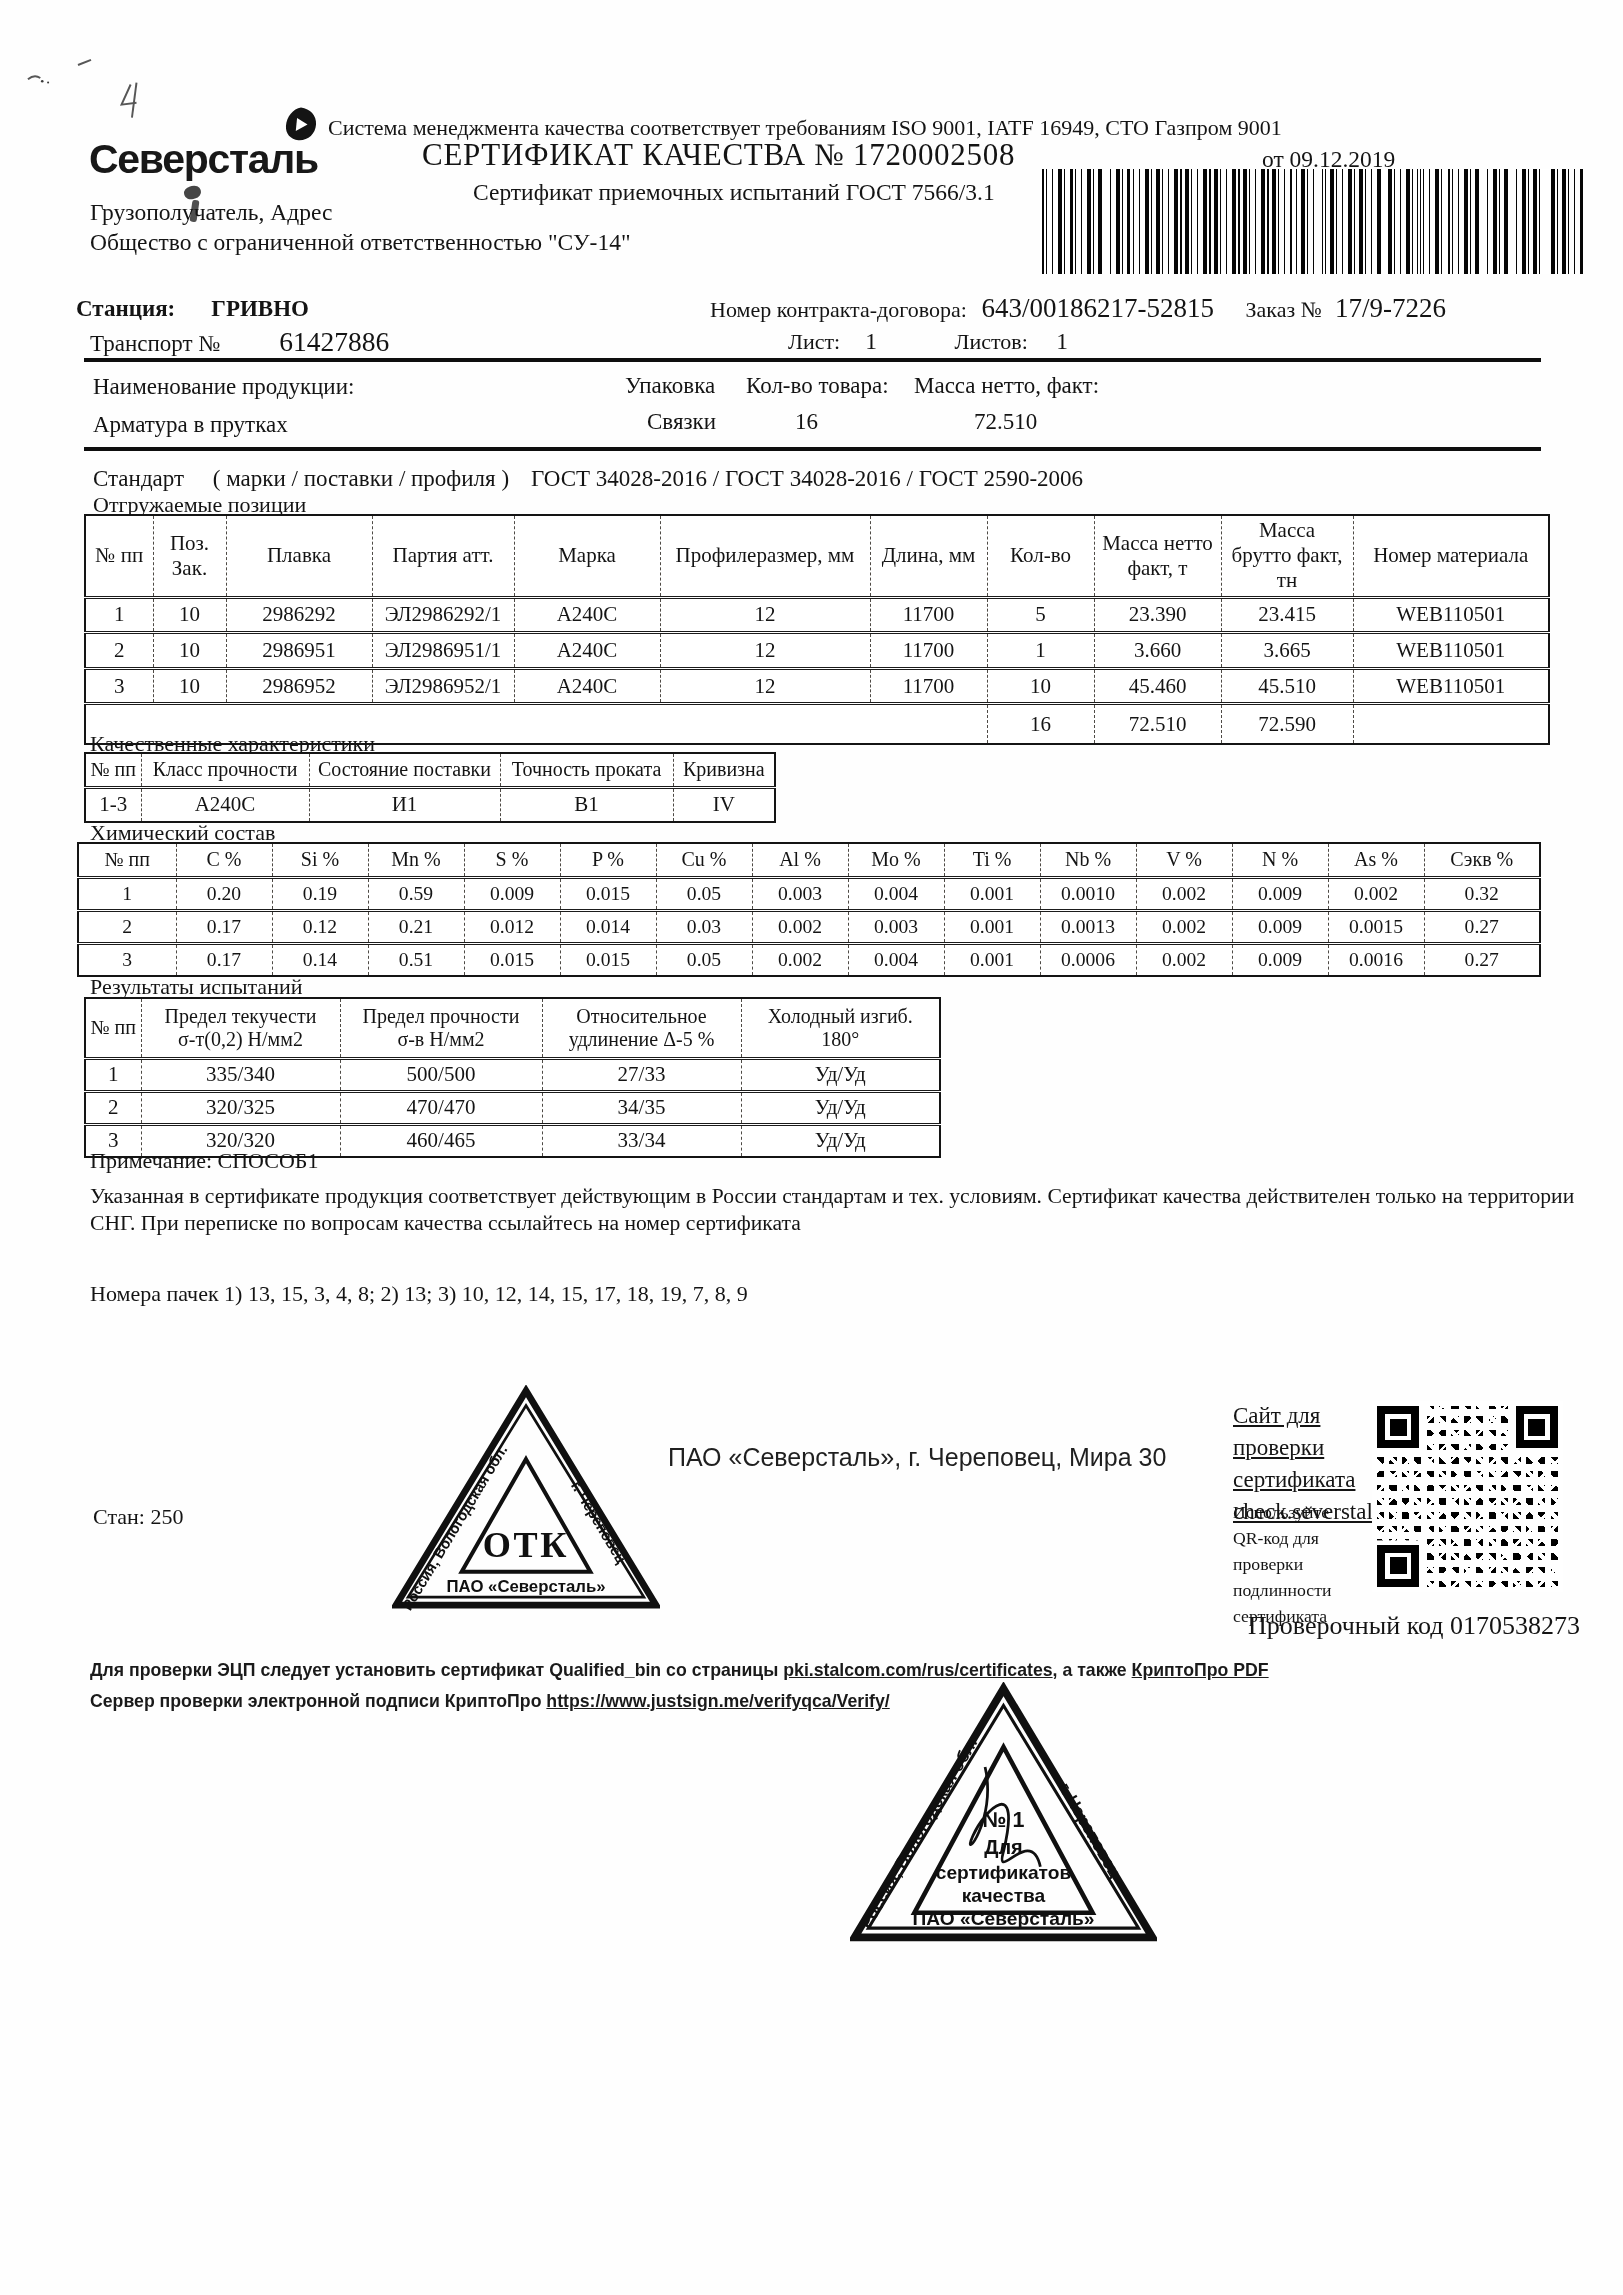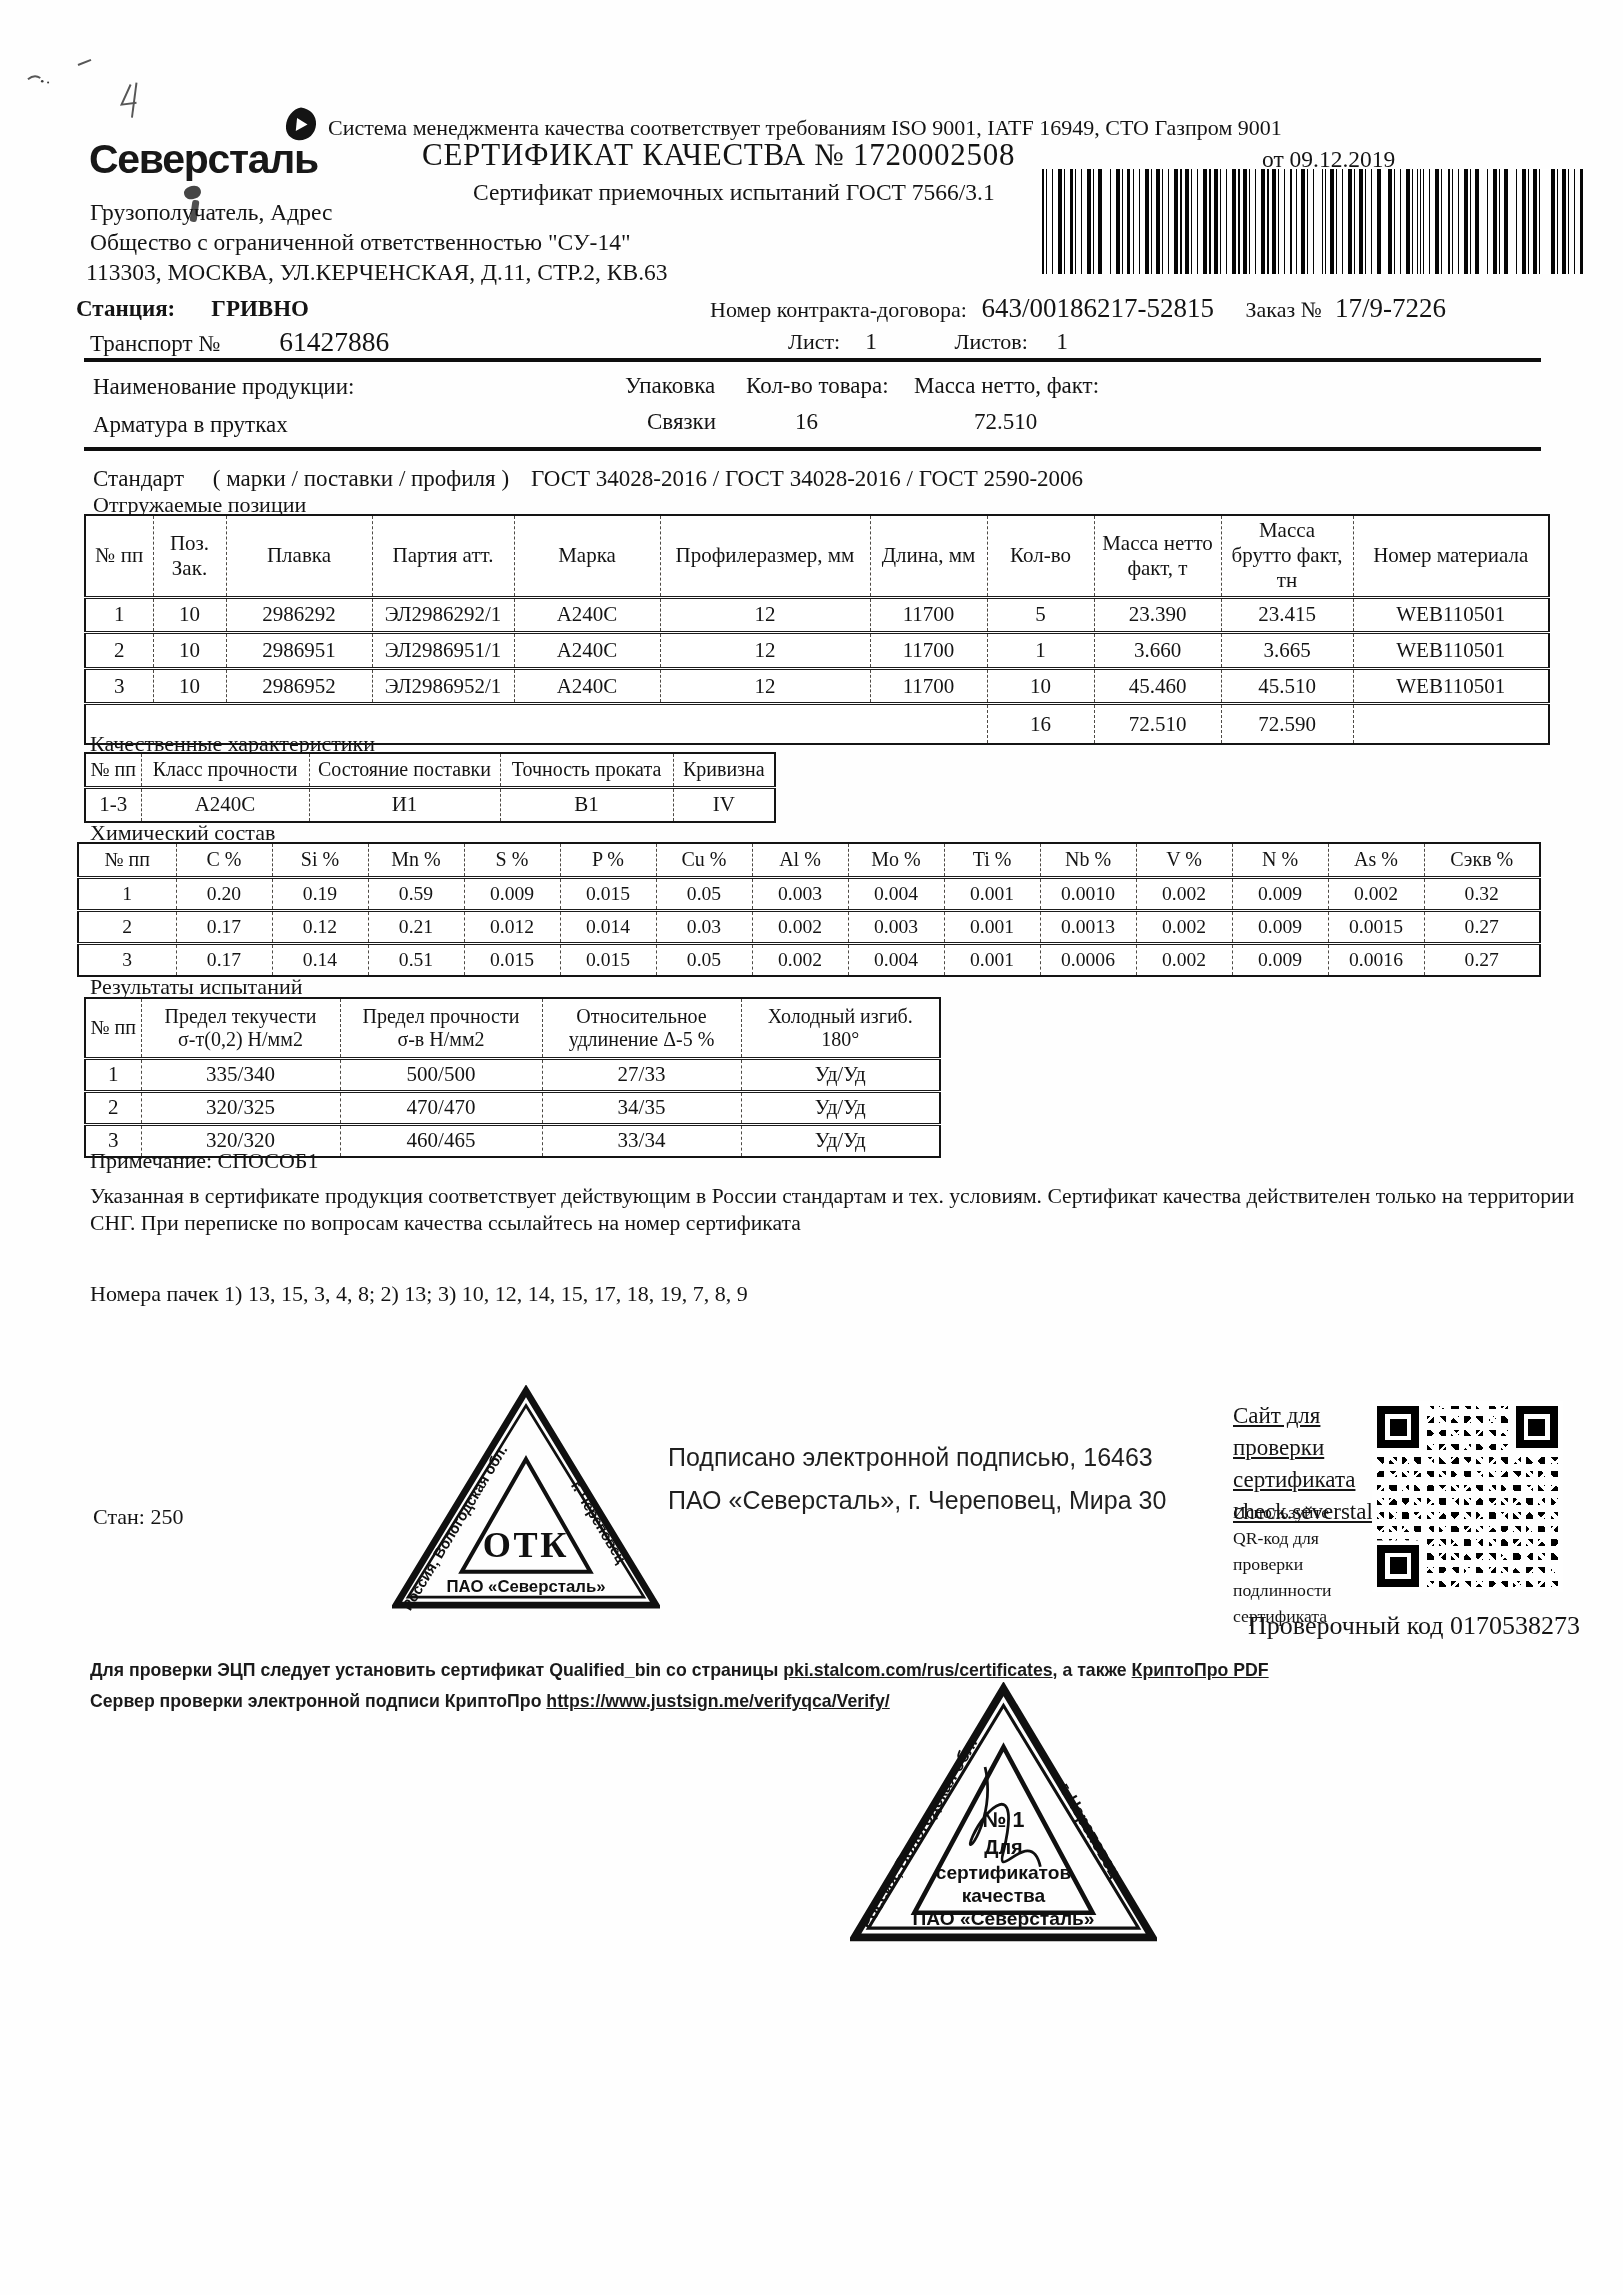--- a/index.html
+++ b/index.html
@@ -146,21 +146,20 @@
   <div class="abs qms-line">Система менеджмента качества соответствует требованиям ISO 9001, IATF 16949, СТО Газпром 9001</div>
 
   <div class="abs doc-title">СЕРТИФИКАТ КАЧЕСТВА № 1720002508</div>
   <div class="abs doc-date">от 09.12.2019</div>
   <div class="abs doc-subtitle">Сертификат приемочных испытаний ГОСТ 7566/3.1</div>
 
   <div class="abs barcode"></div>
 
   <div class="abs lbl36 consignee-label">Грузополучатель, Адрес</div>
   <div class="abs lbl36 consignee-name">Общество с ограниченной ответственностью "СУ-14"</div>
-  <div class="abs lbl36 consignee-address">113303, МОСКВА, УЛ.КЕРЧЕНСКАЯ, Д.11, СТР.2, КВ.63</div>
 
   <div class="abs station-row">
     <span>Станция:</span><span class="val">ГРИВНО</span>
   </div>
 
   <div class="abs contract-row">
     <span>Номер контракта-договора:</span>
     <span class="big" style="margin-left:9.2px;">643/00186217-52815</span>
     <span style="margin-left:26px;">Заказ №</span>
     <span class="big" style="margin-left:7.8px;">17/9-7226</span>
@@ -464,21 +463,20 @@
       <path d="M100,15 L188,158 L12,158 Z" stroke-width="2"></path>
       <path d="M100,55 L148,139 L52,139 Z" stroke-width="3"></path>
     </g>
     <text transform="translate(50,108) rotate(-59)" text-anchor="middle" font-size="11" font-weight="bold" font-family="Liberation Sans, sans-serif" fill="#101010">Россия, Вологодская обл.</text>
     <text transform="translate(151,104) rotate(59)" text-anchor="middle" font-size="11" font-weight="bold" font-family="Liberation Sans, sans-serif" fill="#101010">г. Череповец</text>
     <text x="100" y="128" text-anchor="middle" font-size="27" font-weight="bold" letter-spacing="2" font-family="Liberation Serif, serif" fill="#101010">ОТК</text>
     <text x="100" y="154" text-anchor="middle" font-size="12.5" font-weight="bold" font-family="Liberation Sans, sans-serif" fill="#101010">ПАО «Северсталь»</text>
   </svg>
 
   <div class="abs signed-block sans">
-    <div>Подписано электронной подписью, 16463</div>
     <div>ПАО «Северсталь», г. Череповец, Мира 30</div>
   </div>
 
   <div class="abs site-block">
     <div>Сайт для</div>
     <div>проверки</div>
     <div>сертификата</div>
     <div>check.severstal.ru</div>
   </div>
 

